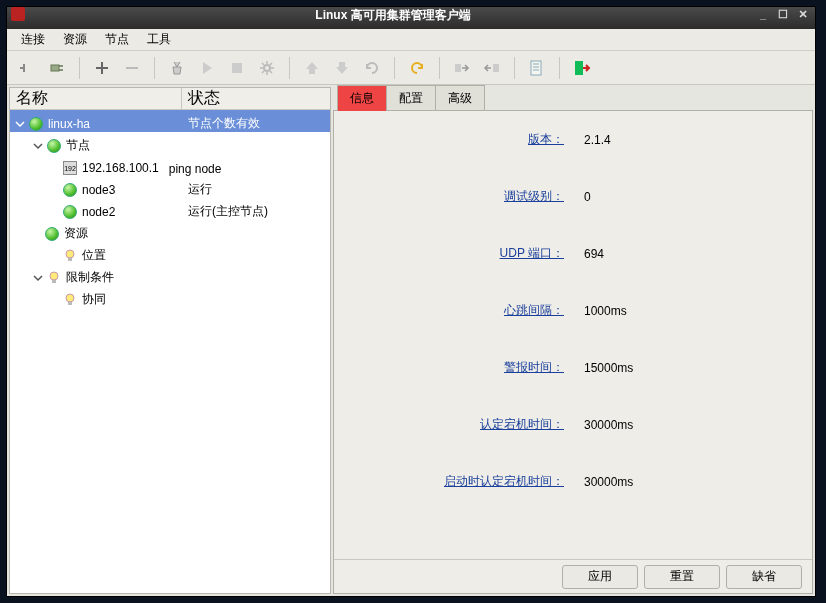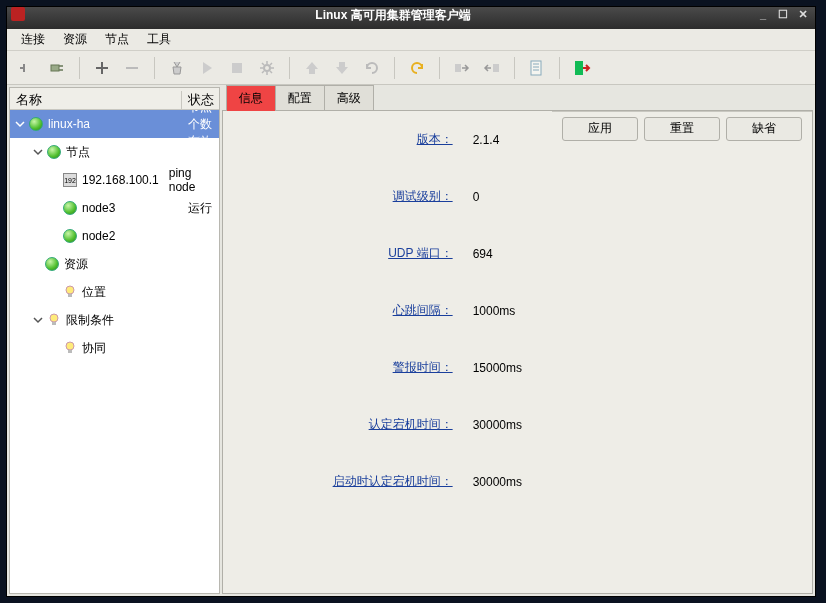--- a/index.html
+++ b/index.html
@@ -18,40 +18,40 @@
   .titlebar-controls { display: flex; gap: 4px; }
   .titlebar-btn { width: 16px; height: 14px; color: #ddd; cursor: pointer; font-size: 11px; text-align: center; line-height: 14px; }
   .menubar { height: 22px; display: flex; align-items: center; padding: 0 6px; background: #ebeae4; font-size: 12px; gap: 2px; border-bottom: 1px solid #d0cfc8; text-align: center; }
   .menu-item { padding: 2px 8px; cursor: pointer; }
   .toolbar { height: 34px; background: #ebeae4; display: flex; align-items: center; padding: 0 8px; gap: 6px; border-bottom: 1px solid #c8c7c0; }
   .tool-btn { width: 24px; height: 24px; display: flex; align-items: center; justify-content: center; cursor: pointer; border-radius: 3px; }
   .tool-btn svg { width: 18px; height: 18px; }
   .tool-sep { width: 1px; height: 22px; background: #c8c7c0; margin: 0 4px; }
   .content { flex: 1; display: flex; overflow: hidden; }
   .tree-panel { width: 322px; background: #fff; border: 1px solid #b8b7b0; margin: 2px 0 2px 2px; display: flex; flex-direction: column; }
-  .tree-header { display: flex; height: 22px; background: #efeee8; border-bottom: 1px solid #c8c7c0; font-size: 13px; align-items: flex-end; }
+  .tree-header { display: flex; height: 22px; background: #efeee8; border-bottom: 1px solid #c8c7c0; font-size: 16px; align-items: center; }
   .tree-header-name { width: 172px; padding-left: 6px; border-right: 1px solid #c8c7c0; }
   .tree-header-status { flex: 1; padding-left: 6px; }
   .tree-body { flex: 1; overflow: auto; }
-  .tree-row { display: flex; height: 28px; align-items: center; font-size: 12px; cursor: pointer; }
+  .tree-row { display: flex; height: 22px; align-items: flex-end; font-size: 12px; cursor: pointer; }
   .tree-row.selected { background: #6a8fd8; color: #fff; }
   .tree-indent { display: inline-block; }
   .expander { width: 12px; height: 12px; margin: 0 2px; display: inline-flex; align-items: center; justify-content: center; }
   .expander svg { width: 10px; height: 10px; }
   .node-icon { width: 16px; height: 16px; margin-right: 4px; display: inline-flex; align-items: center; justify-content: center; }
   .tree-name { width: 172px; display: flex; align-items: center; overflow: hidden; }
   .tree-status { flex: 1; padding-left: 6px; }
   .green-dot { width: 14px; height: 14px; background: radial-gradient(circle at 35% 30%, #c8f5a8, #4fbf2e 60%, #2e7d1a); border-radius: 50%; border: 1px solid #3a7; }
   .ip-icon { width: 14px; height: 14px; background: #ddd; border: 1px solid #888; font-size: 7px; text-align: center; line-height: 7px; display:flex; flex-direction:column; justify-content:center; }
   .bulb-icon { width: 14px; height: 14px; }
   .right-panel { flex: 1; margin: 2px 2px 2px 2px; display: flex; flex-direction: column; }
   .tabs { display: flex; height: 24px; align-items: flex-end; padding-left: 4px; }
   .tab { padding: 4px 12px; font-size: 12px; background: #e0dfd8; border: 1px solid #b0afa8; border-bottom: none; cursor: pointer; margin-right: -1px; }
   .tab.active { background: #ef4444; position: relative; z-index: 2; }
-  .tab-content { flex: 1; background: #eeede7; border: 1px solid #b0afa8; margin-top: -1px; display: flex; flex-direction: row; overflow: auto; }
+  .tab-content { flex: 1; background: #eeede7; border: 1px solid #b0afa8; margin-top: -1px; display: flex; flex-direction: column; overflow: auto; }
   .info-body { flex: 1; padding: 20px 30px; overflow: auto; }
   .info-row { display: flex; align-items: center; margin-bottom: 40px; }
   .info-label { width: 220px; text-align: right; padding-right: 20px; font-size: 12px; }
   .info-label a { color: #1a3f9c; text-decoration: underline; cursor: pointer; }
   .info-value { font-size: 12px; }
   .button-bar { height: 34px; border-top: 1px solid #c8c7c0; display: flex; align-items: center; justify-content: flex-end; padding: 0 10px; gap: 6px; }
   .btn { width: 76px; height: 24px; background: #eae9e3; border: 1px solid #b0afa8; font-size: 12px; cursor: pointer; border-radius: 3px; }
 </style>
 </head>
 <body>
@@ -235,20 +235,21 @@
         </div>
 
         <div class="tree-row">
           <div class="tree-name">
             <span class="tree-indent" style="width:52px"></span>
             <span class="node-icon">
                 <span class="green-dot"></span>
               </span>
             <span>node2</span>
           </div>
+          <div class="tree-status">运行(主控节点)</div>
         </div>
 
         <div class="tree-row">
           <div class="tree-name">
             <span class="tree-indent" style="width:34px"></span>
             <span class="node-icon">
                 <span class="green-dot"></span>
               </span>
             <span>资源</span>
           </div>

